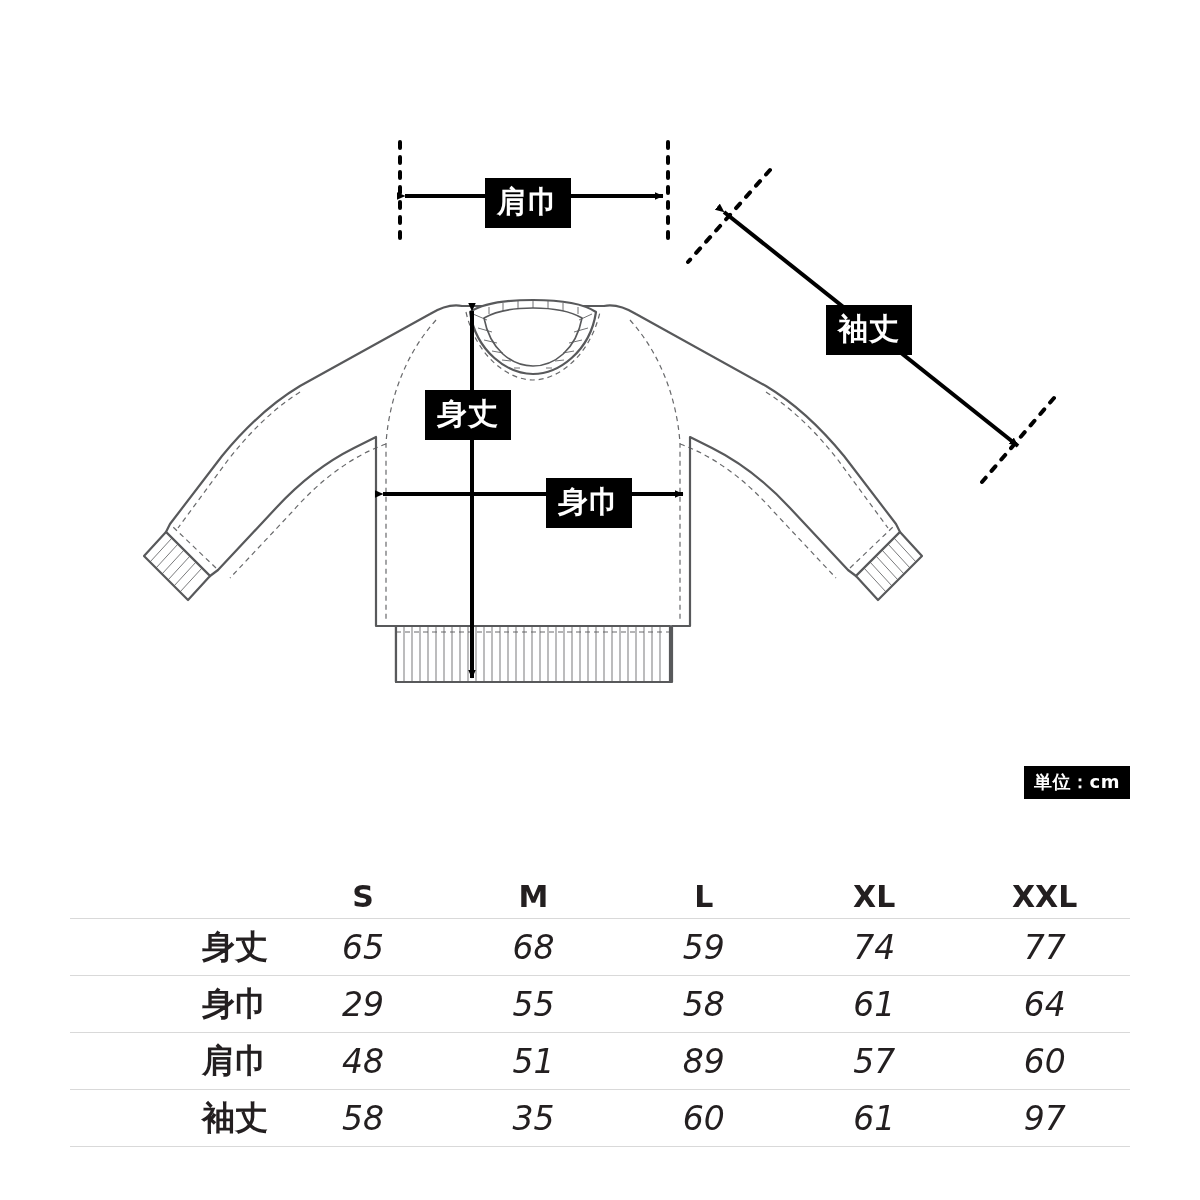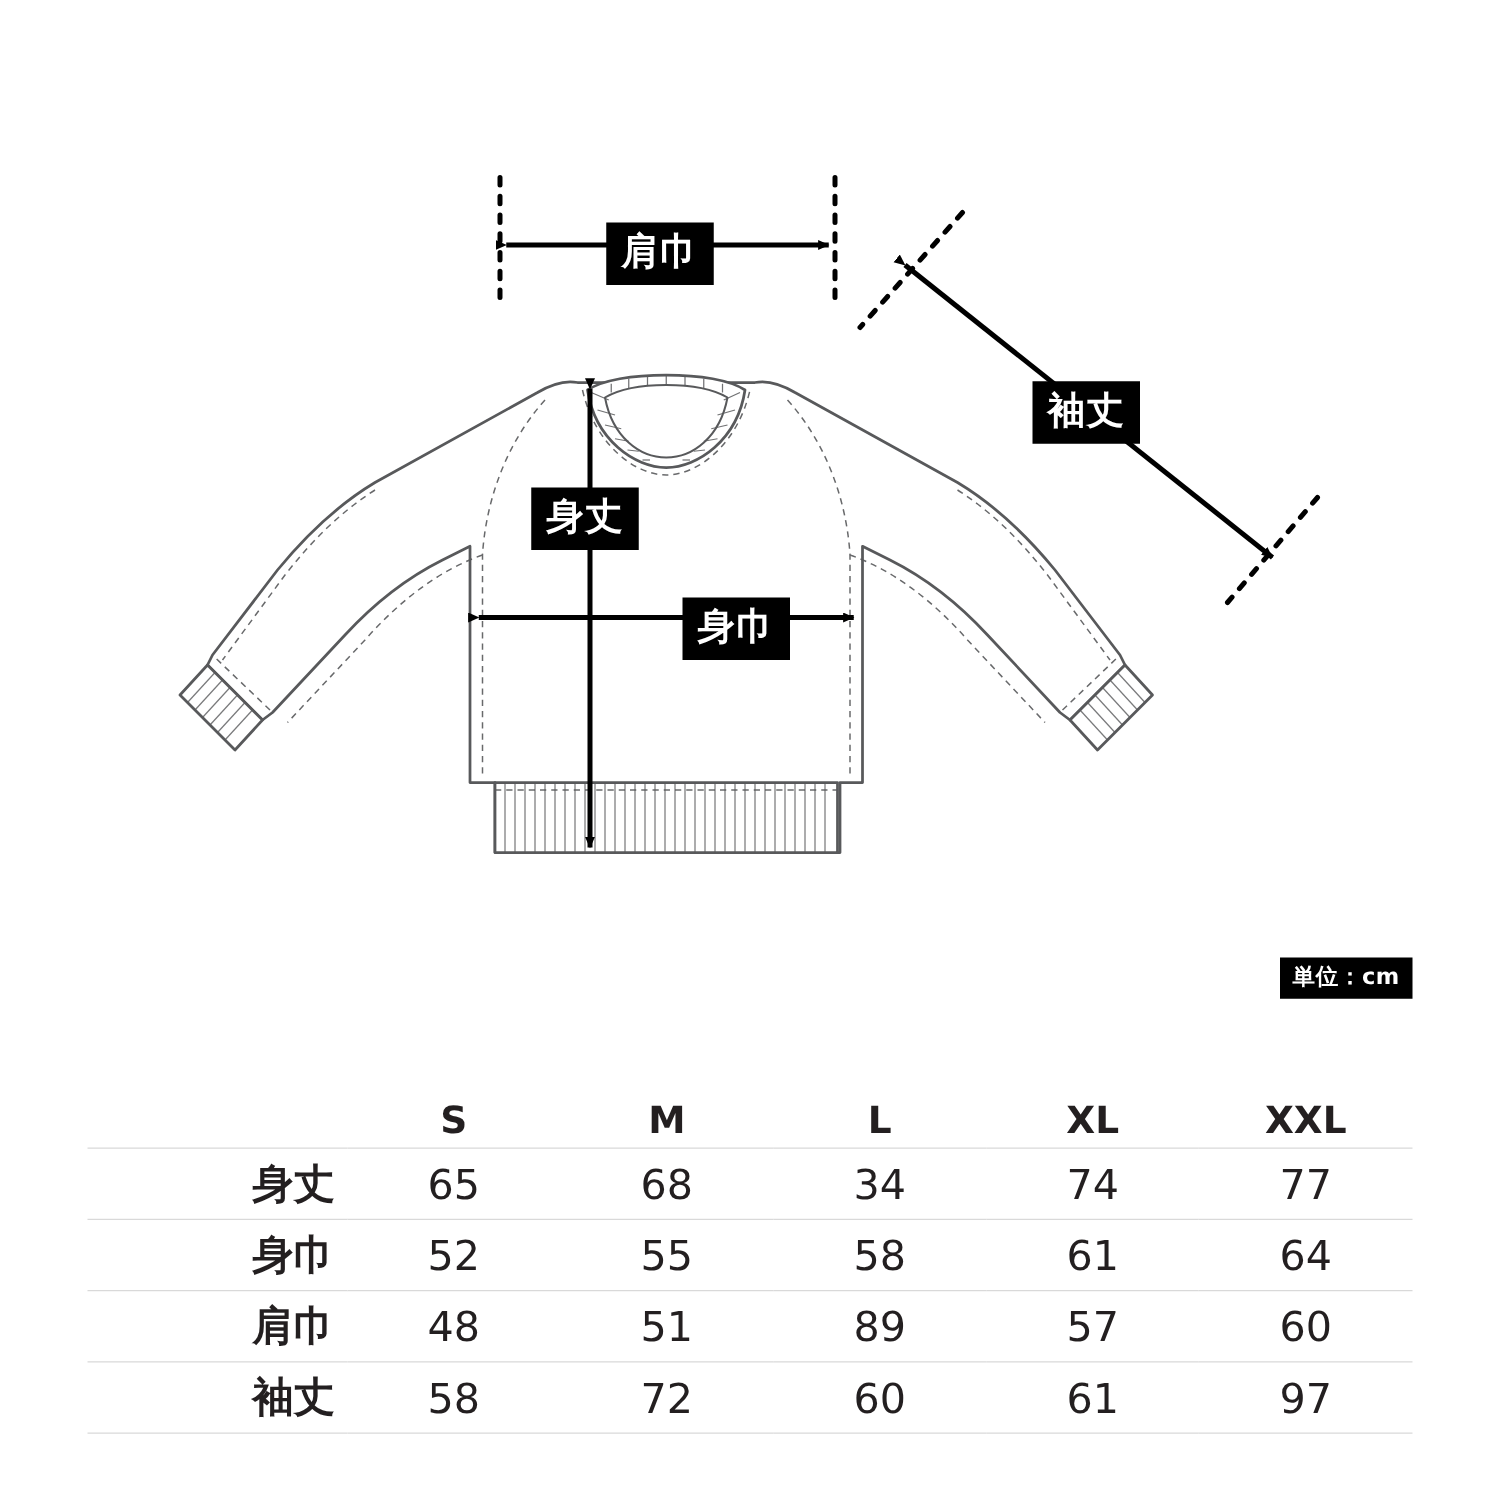--- a/index.html
+++ b/index.html
@@ -113,20 +113,21 @@
     padding-right: 10px;
     width: 200px;
     color: #231f20;
   }
   #size-table tbody td {
     text-align: center;
     font-size: 33px;
     font-weight: normal;
     color: #231f20;
     height: 56px;
+    font-style: italic;
   }
   .col-s    { width: 172px; }
   .col-m    { width: 172px; }
   .col-l    { width: 172px; }
   .col-xl   { width: 172px; }
   .col-xxl  { width: 172px; }
 </style>
 </head>
 <body>
 
@@ -329,44 +330,44 @@
         <th>L</th>
         <th>XL</th>
         <th>XXL</th>
       </tr>
     </thead>
     <tbody>
       <tr>
         <th class="rowlabel">身丈</th>
         <td>65</td>
         <td>68</td>
-        <td>34</td>
+        <td>59</td>
         <td>74</td>
         <td>77</td>
       </tr>
       <tr>
         <th class="rowlabel">身巾</th>
-        <td>52</td>
+        <td>29</td>
         <td>55</td>
         <td>58</td>
         <td>61</td>
         <td>64</td>
       </tr>
       <tr>
         <th class="rowlabel">肩巾</th>
         <td>48</td>
         <td>51</td>
         <td>89</td>
         <td>57</td>
         <td>60</td>
       </tr>
       <tr>
         <th class="rowlabel">袖丈</th>
         <td>58</td>
-        <td>72</td>
+        <td>35</td>
         <td>60</td>
         <td>61</td>
         <td>97</td>
       </tr>
     </tbody>
   </table>
 
 </div>
 
 </body></html>

